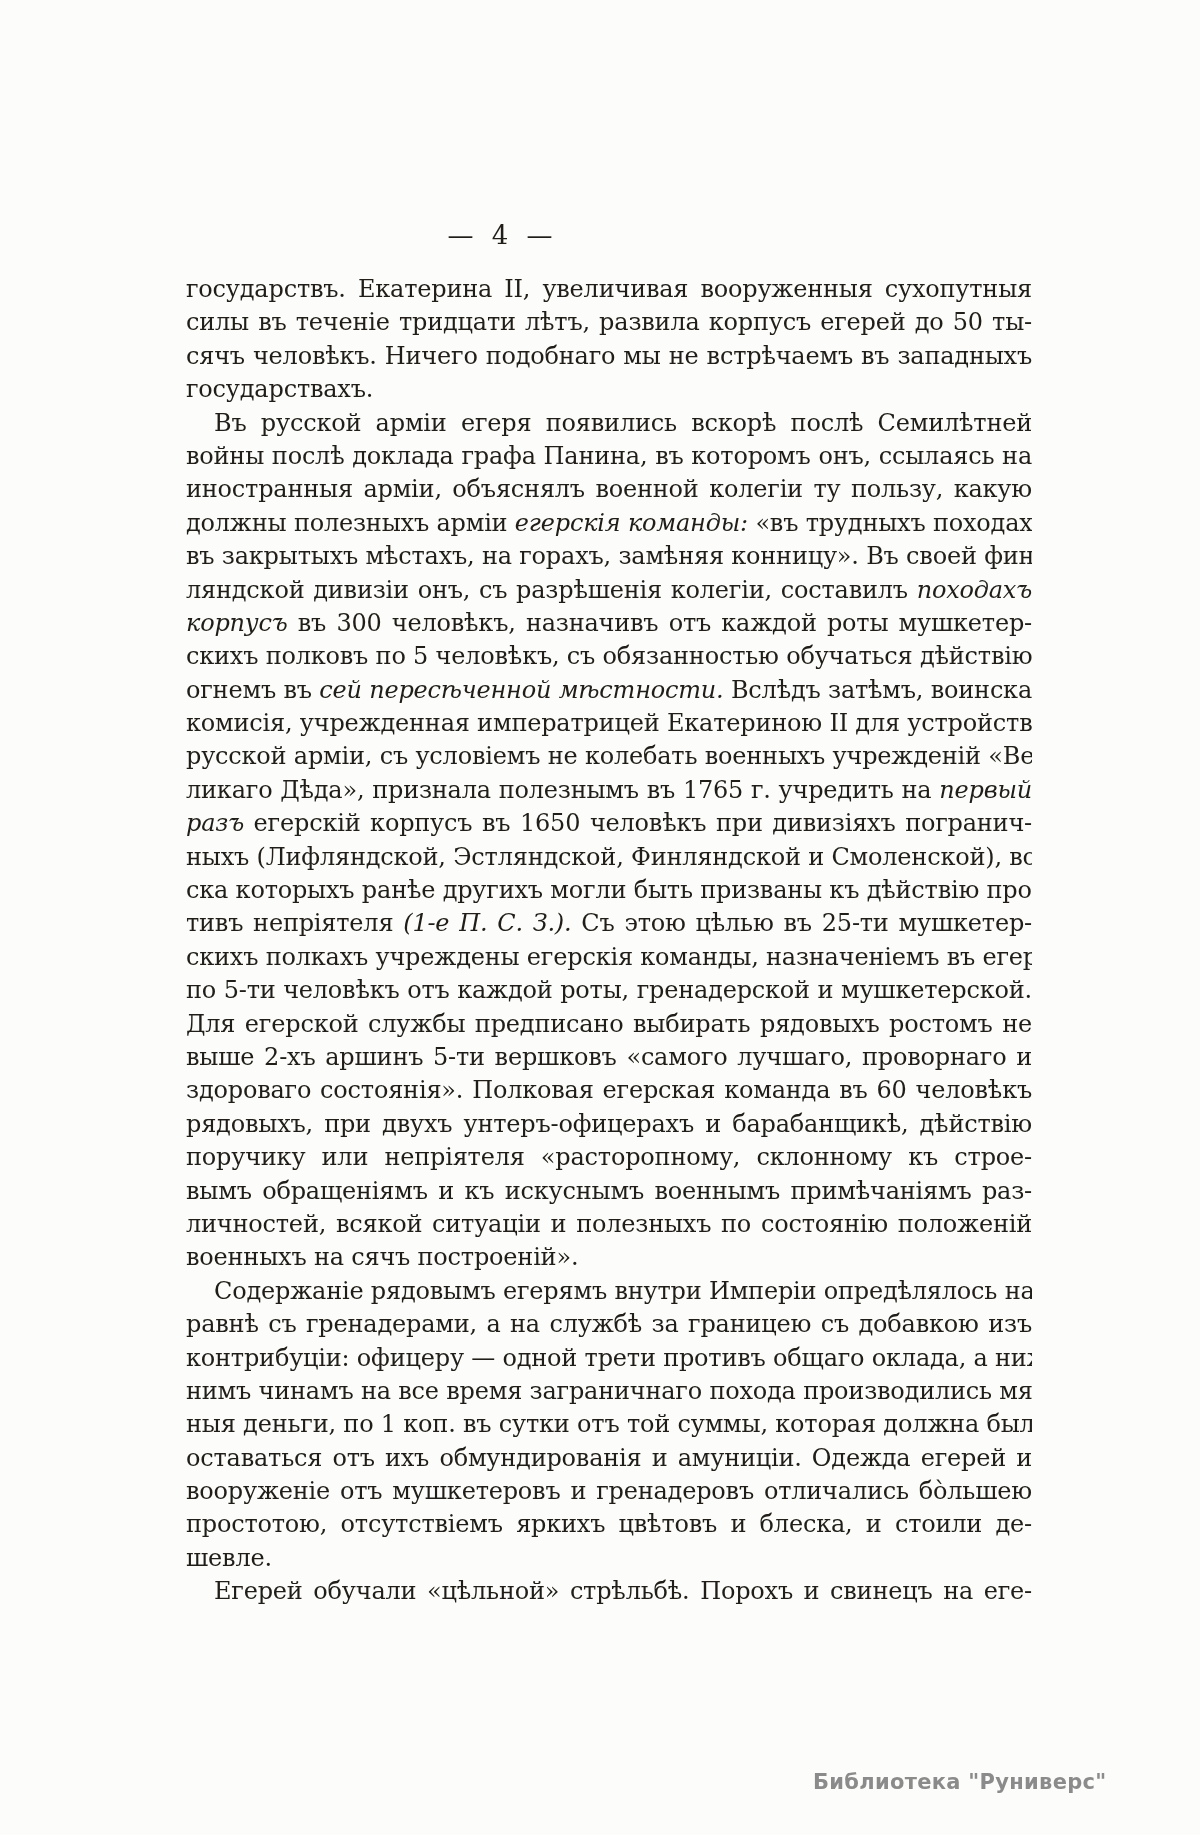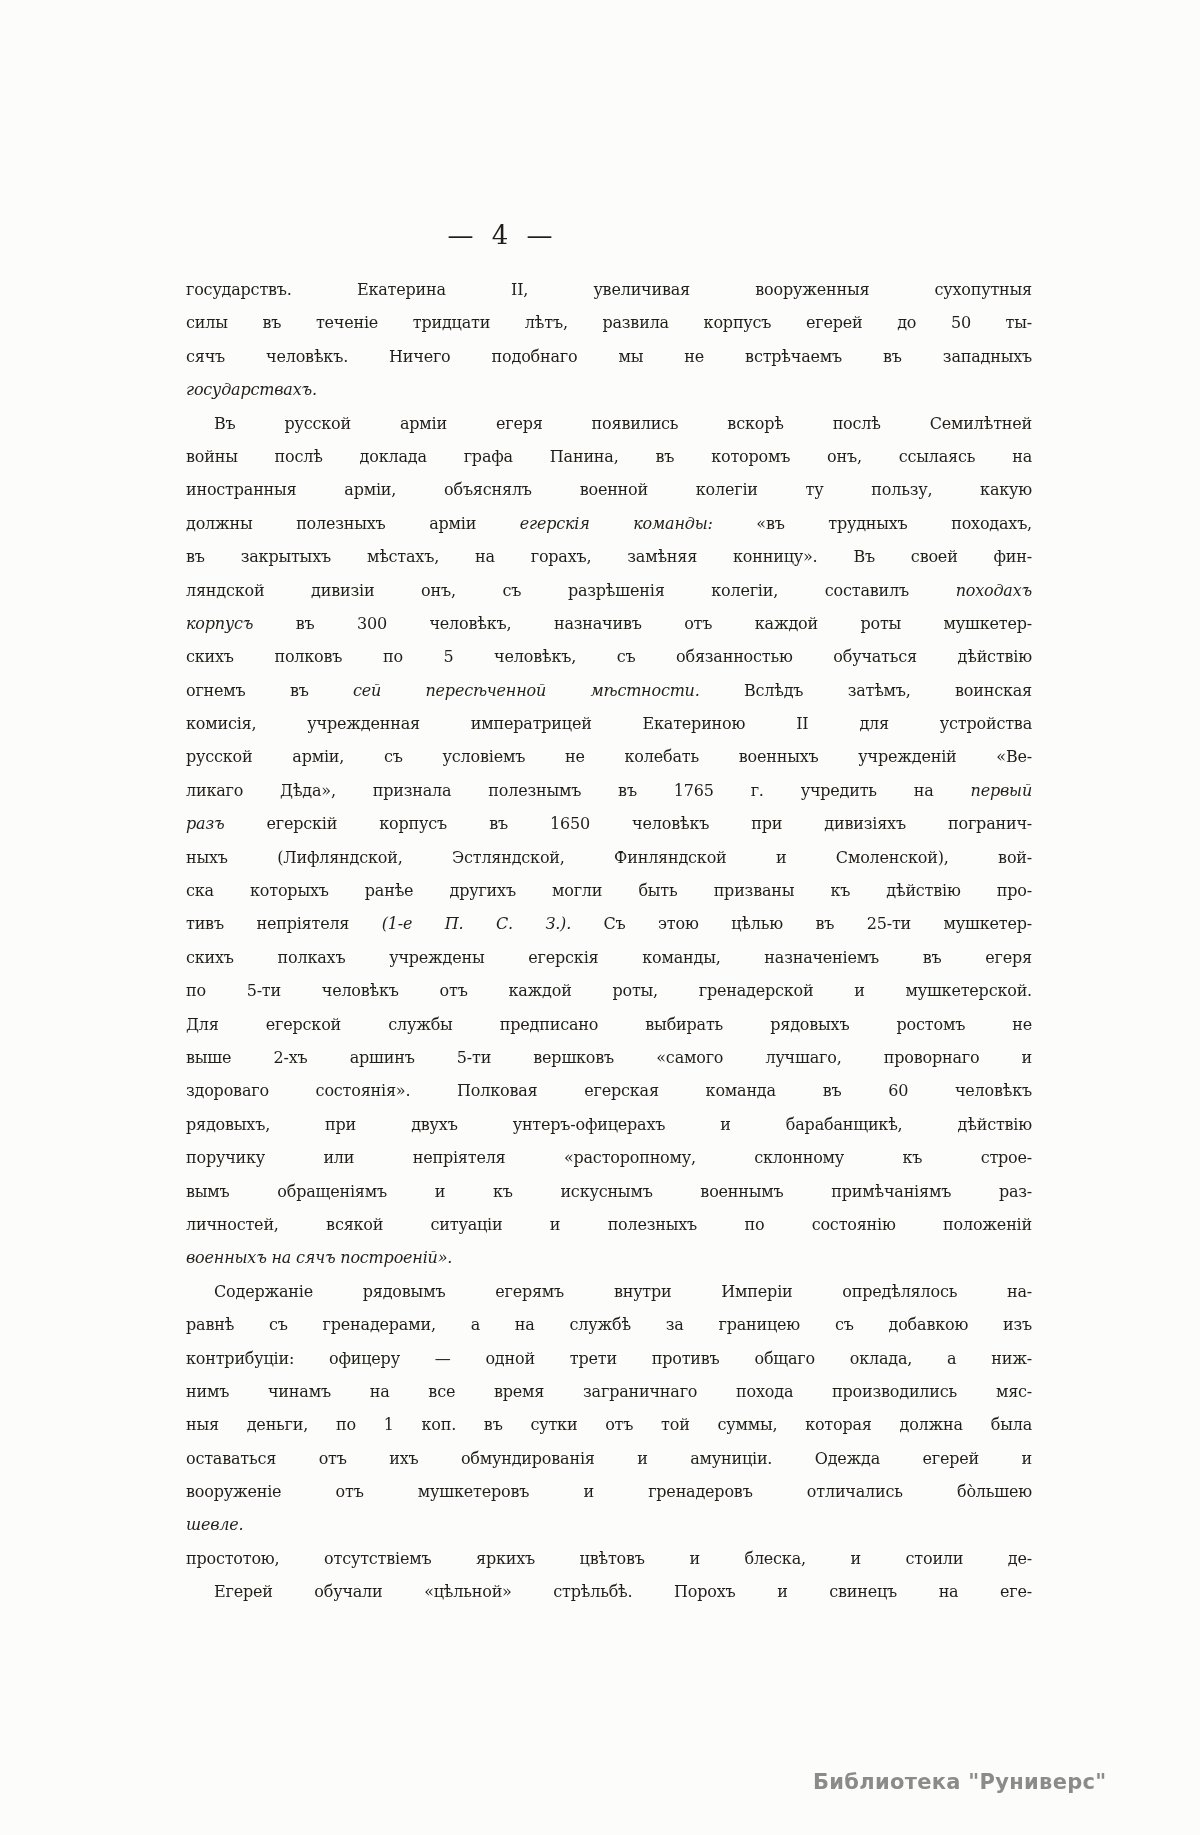--- a/index.html
+++ b/index.html
@@ -9,25 +9,25 @@
     font-family:"DejaVu Serif","Liberation Serif",serif;
     color:#211e19;
   }
   .page-number{
     position:absolute;top:220px;left:350px;width:300px;
     text-align:center;font-size:26px;word-spacing:10px;
   }
   .text-block{position:absolute;top:273px;left:186px;width:846px;}
   .paragraph{margin:0;}
   .line{
-    font-size:16px;line-height:33.4px;height:33.4px;
+    font-size:24px;line-height:33.4px;height:33.4px;
     text-align:justify;text-align-last:justify;
     letter-spacing:-0.2px;overflow:hidden;white-space:nowrap;
   }
-  .line.flush-end{text-align-last:left;font-style:italic;}
+  .line.flush-end{text-align-last:left;}
   .line.indent{text-indent:28px;}
   .it{font-style:italic;}
   .watermark{
     position:absolute;top:1770px;left:813px;
     font-family:"DejaVu Sans","Liberation Sans",sans-serif;
     font-weight:700;font-size:21px;color:#8b8b8b;letter-spacing:0.3px;
   }
 </style>
 </head>
 <body>
@@ -70,21 +70,21 @@
         <div class="line flush-end"><span>военныхъ на сячъ построеній».</span></div>
       </div>
       <div class="paragraph">
         <div class="line indent"><span>Содержаніе рядовымъ егерямъ внутри Имперіи опредѣлялось на-</span></div>
         <div class="line"><span>равнѣ съ гренадерами, а на службѣ за границею съ добавкою изъ</span></div>
         <div class="line"><span>контрибуціи: офицеру — одной трети противъ общаго оклада, а ниж-</span></div>
         <div class="line"><span>нимъ чинамъ на все время заграничнаго похода производились мяс-</span></div>
         <div class="line"><span>ныя деньги, по 1 коп. въ сутки отъ той суммы, которая должна была</span></div>
         <div class="line"><span>оставаться отъ ихъ обмундированія и амуниціи. Одежда егерей и</span></div>
         <div class="line"><span>вооруженіе отъ мушкетеровъ и гренадеровъ отличались бо̀льшею</span></div>
+        <div class="line"><span>простотою, отсутствіемъ яркихъ цвѣтовъ и блеска, и стоили де-</span></div>
         <div class="line flush-end"><span>шевле.</span></div>
-        <div class="line"><span>простотою, отсутствіемъ яркихъ цвѣтовъ и блеска, и стоили де-</span></div>
       </div>
       <div class="paragraph">
         <div class="line indent"><span>Егерей обучали «цѣльной» стрѣльбѣ. Порохъ и свинецъ на еге-</span></div>
       </div>
     </div>
   <div class="watermark">Библиотека "Руниверс"</div>
 </div>
 
 </body></html>

